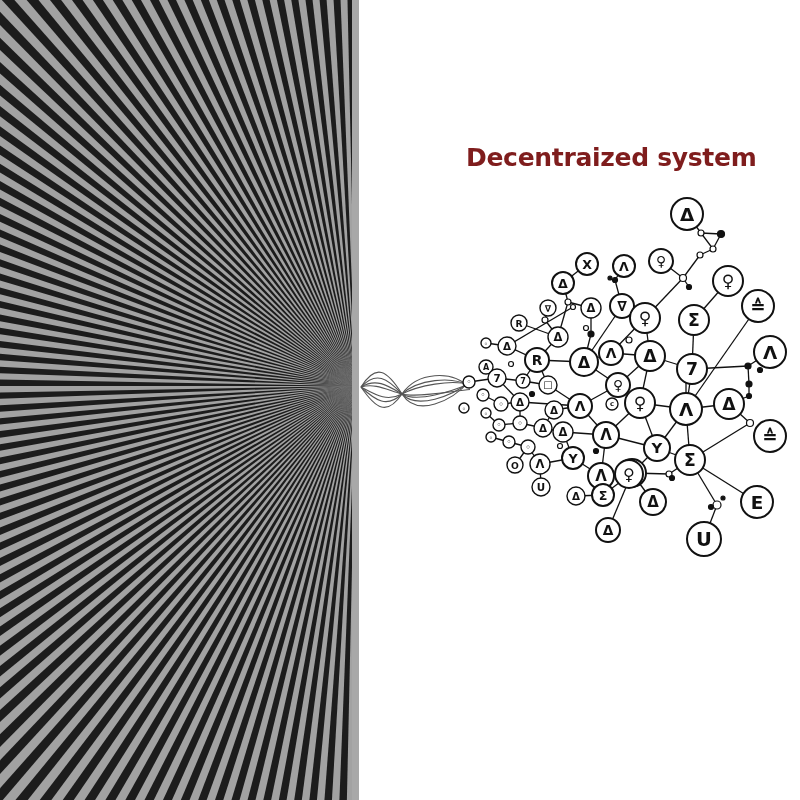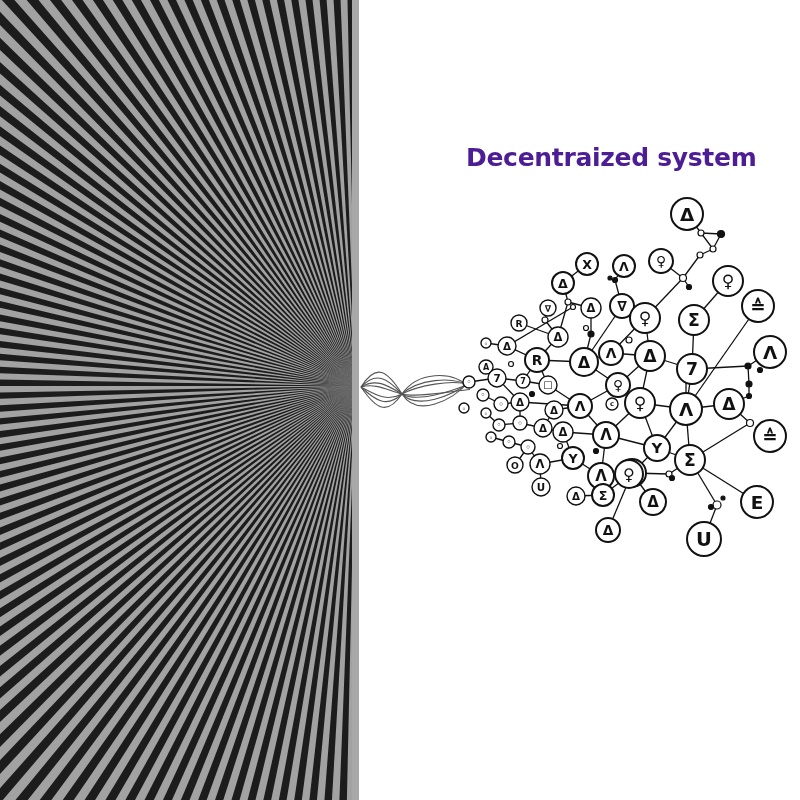--- a/index.html
+++ b/index.html
@@ -1,21 +1,21 @@
 <!DOCTYPE html>
 <html><head>
 <meta charset="utf-8">
 <style>
   html, body { margin: 0; padding: 0; background: #ffffff; }
   body { width: 800px; height: 800px; overflow: hidden; position: relative; font-family: "DejaVu Sans", sans-serif; }
   #stripes { position: absolute; left: 0; top: 0; width: 359px; height: 800px; overflow: hidden; }
   #stripes svg { display: block; }
   #edge-band { position: absolute; left: 352px; top: 0; width: 7px; height: 800px; background: #a8a8a8; }
   #diagram { position: absolute; left: 0; top: 0; width: 800px; height: 800px; }
-  #title { position: absolute; left: 466px; top: 143px; font-family: "DejaVu Sans", sans-serif; font-size: 25px; font-weight: bold; color: #4c1d95; letter-spacing: -0.3px; white-space: nowrap; }
+  #title { position: absolute; left: 466px; top: 143px; font-family: "DejaVu Sans", sans-serif; font-size: 25px; font-weight: bold; color: #7f1d1d; letter-spacing: -0.3px; white-space: nowrap; }
 </style>
 </head>
 <body>
 
 <div id="stripes">
   <svg id="stripe-svg" width="359" height="800" viewBox="0 0 359 800">
       <rect width="359" height="800" fill="#a2a2a2"></rect>
       <polygon points="356,386 455.95833854135685,2383.5005207899326 419.9713907987146,2384.9766534802948" fill="#1c1c1c"></polygon>
       <polygon points="356,386 383.9636965043086,2385.804498364231 347.94693330785526,2385.9837869634976" fill="#1c1c1c"></polygon>
       <polygon points="356,386 311.9327818002032,2385.514461133035 275.93292172520654,2384.396673079831" fill="#1c1c1c"></polygon>

